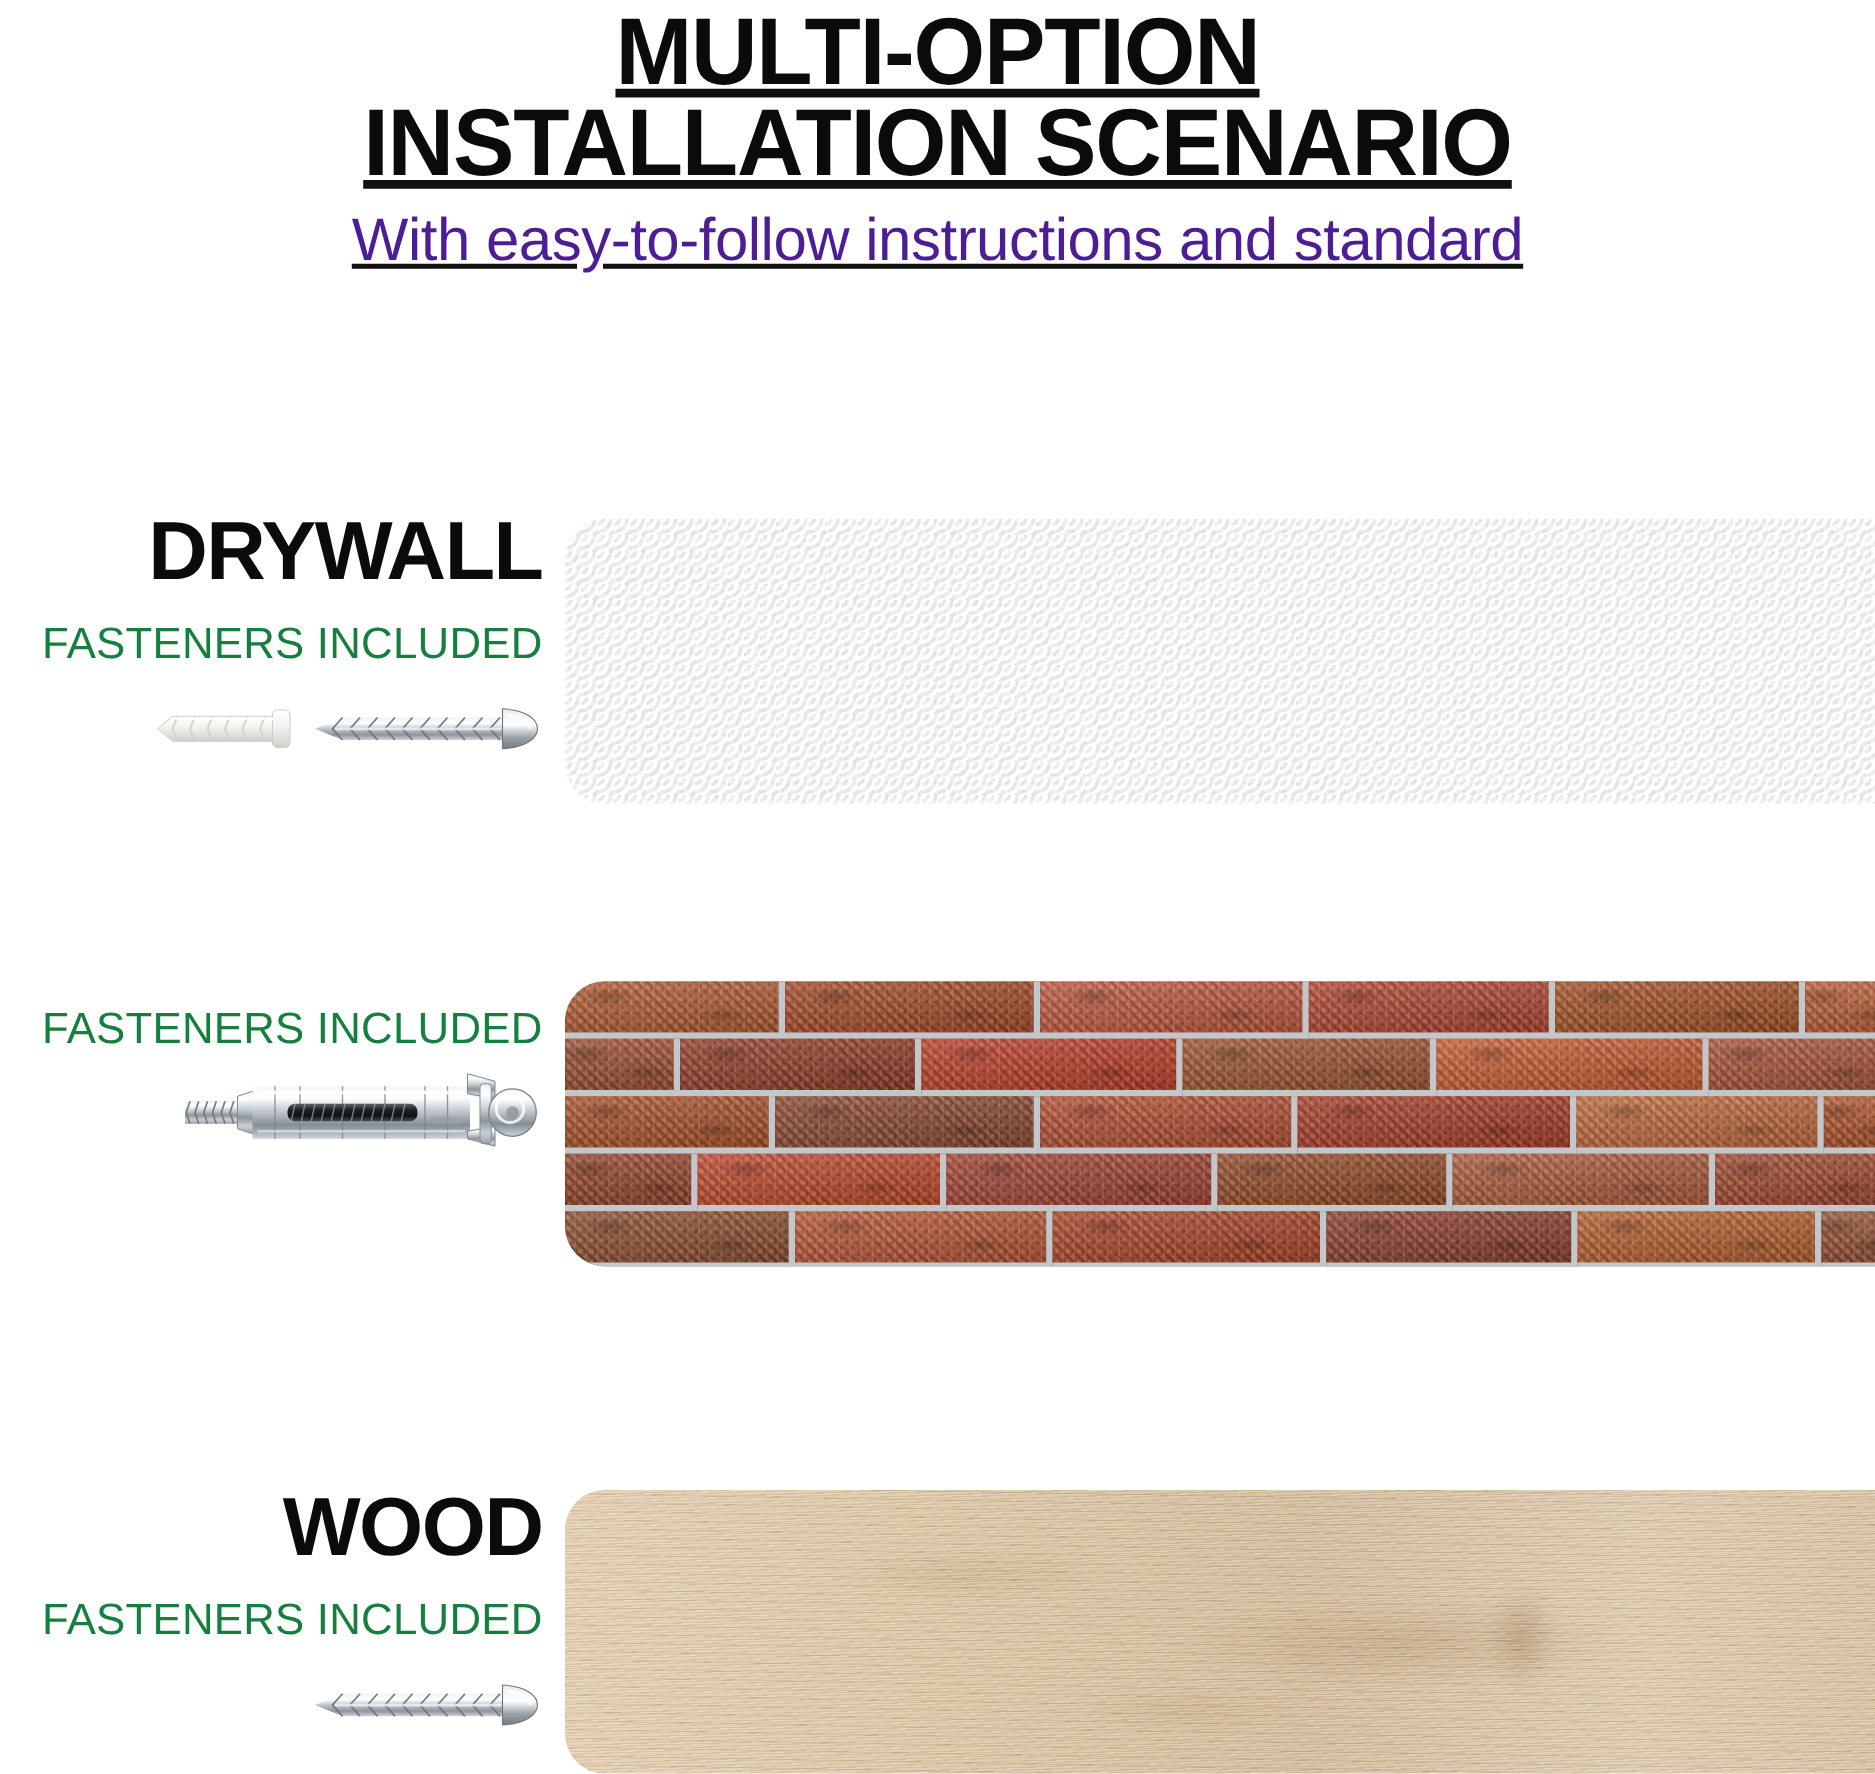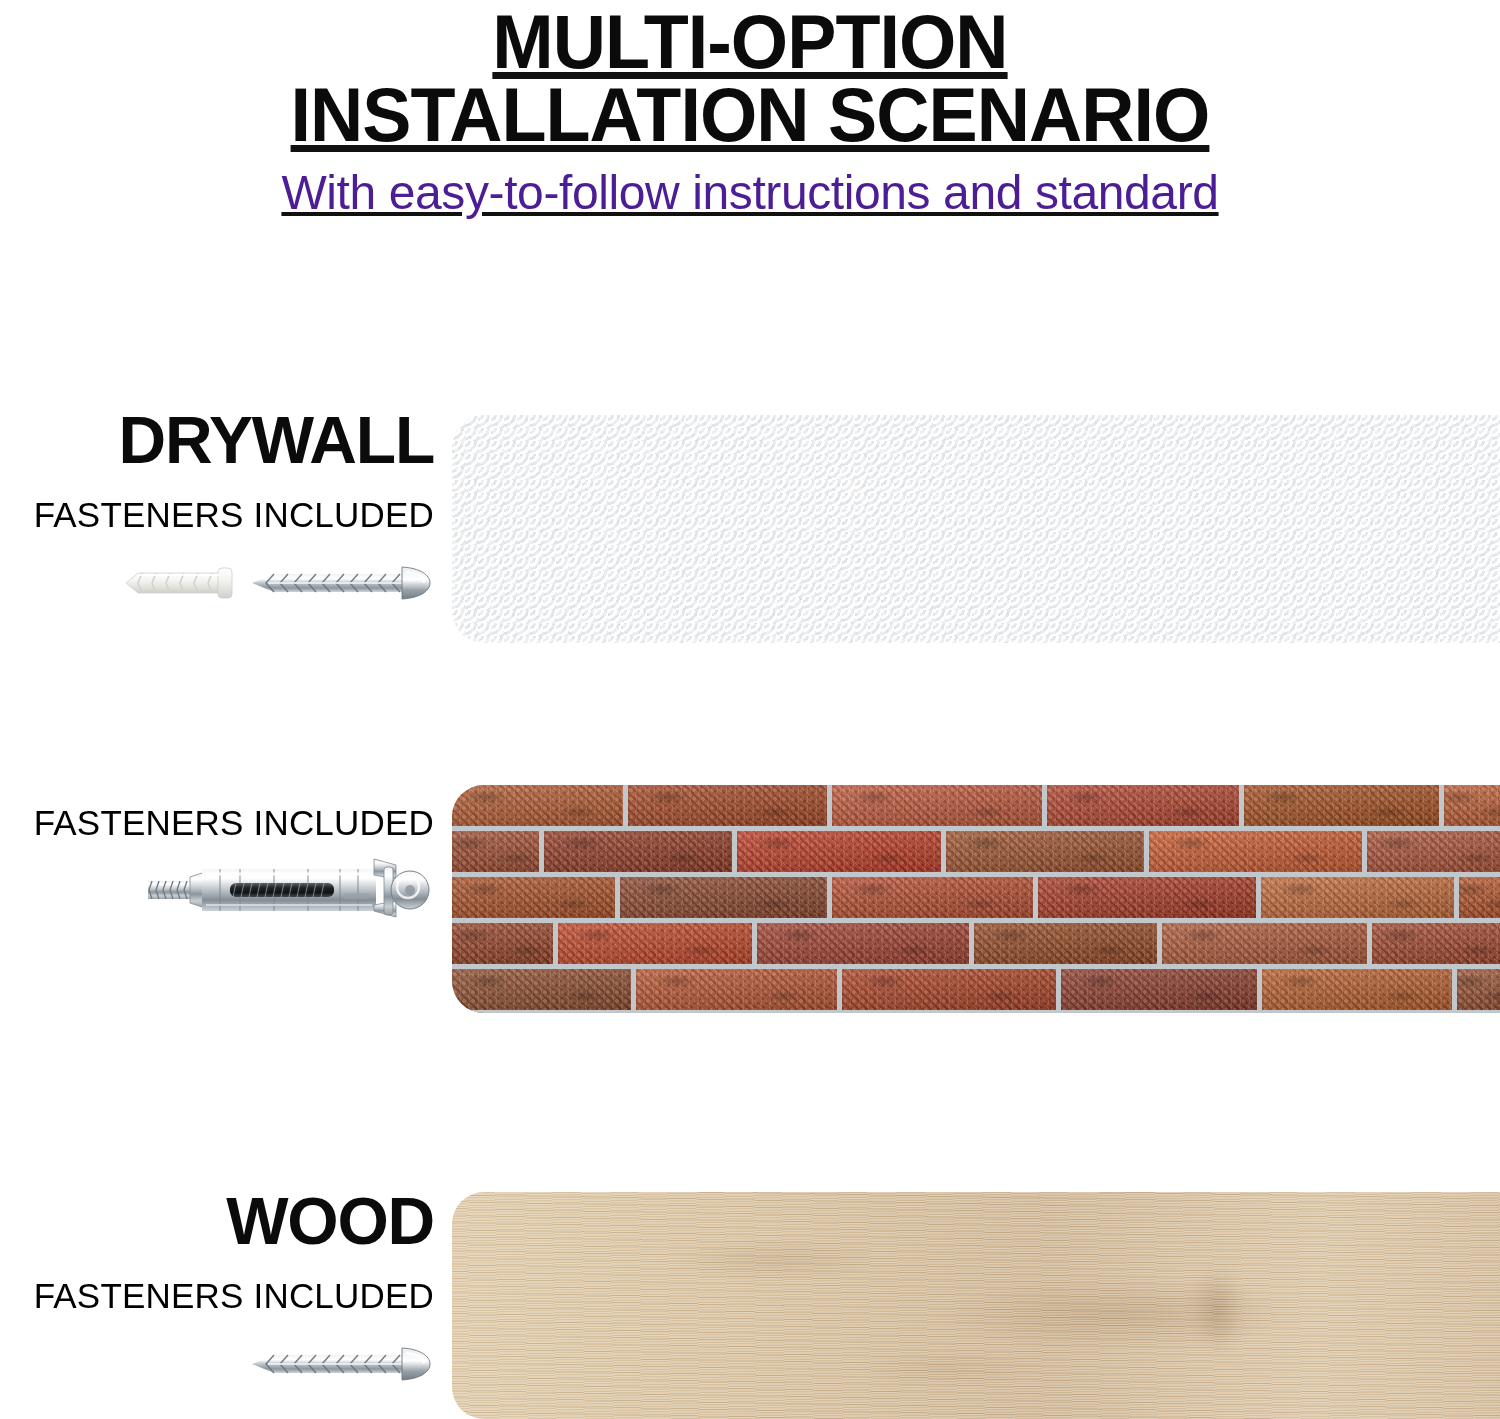--- a/index.html
+++ b/index.html
@@ -74,21 +74,21 @@
     color: #0b0b0b;
     margin: 0;
     white-space: nowrap;
   }
   .mat-sub {
     font-family: "Liberation Sans", sans-serif;
     font-weight: 400;
     font-size: 35px;
     line-height: 1.0;
     letter-spacing: 0.2px;
-    color: #000000;
+    color: #15803d;
     margin: 24px 0 0 0;
     white-space: nowrap;
   }
   .fastener-row {
     margin-top: 20px;
     height: 62px;
     display: flex;
     align-items: center;
     justify-content: flex-end;
     gap: 8px;

